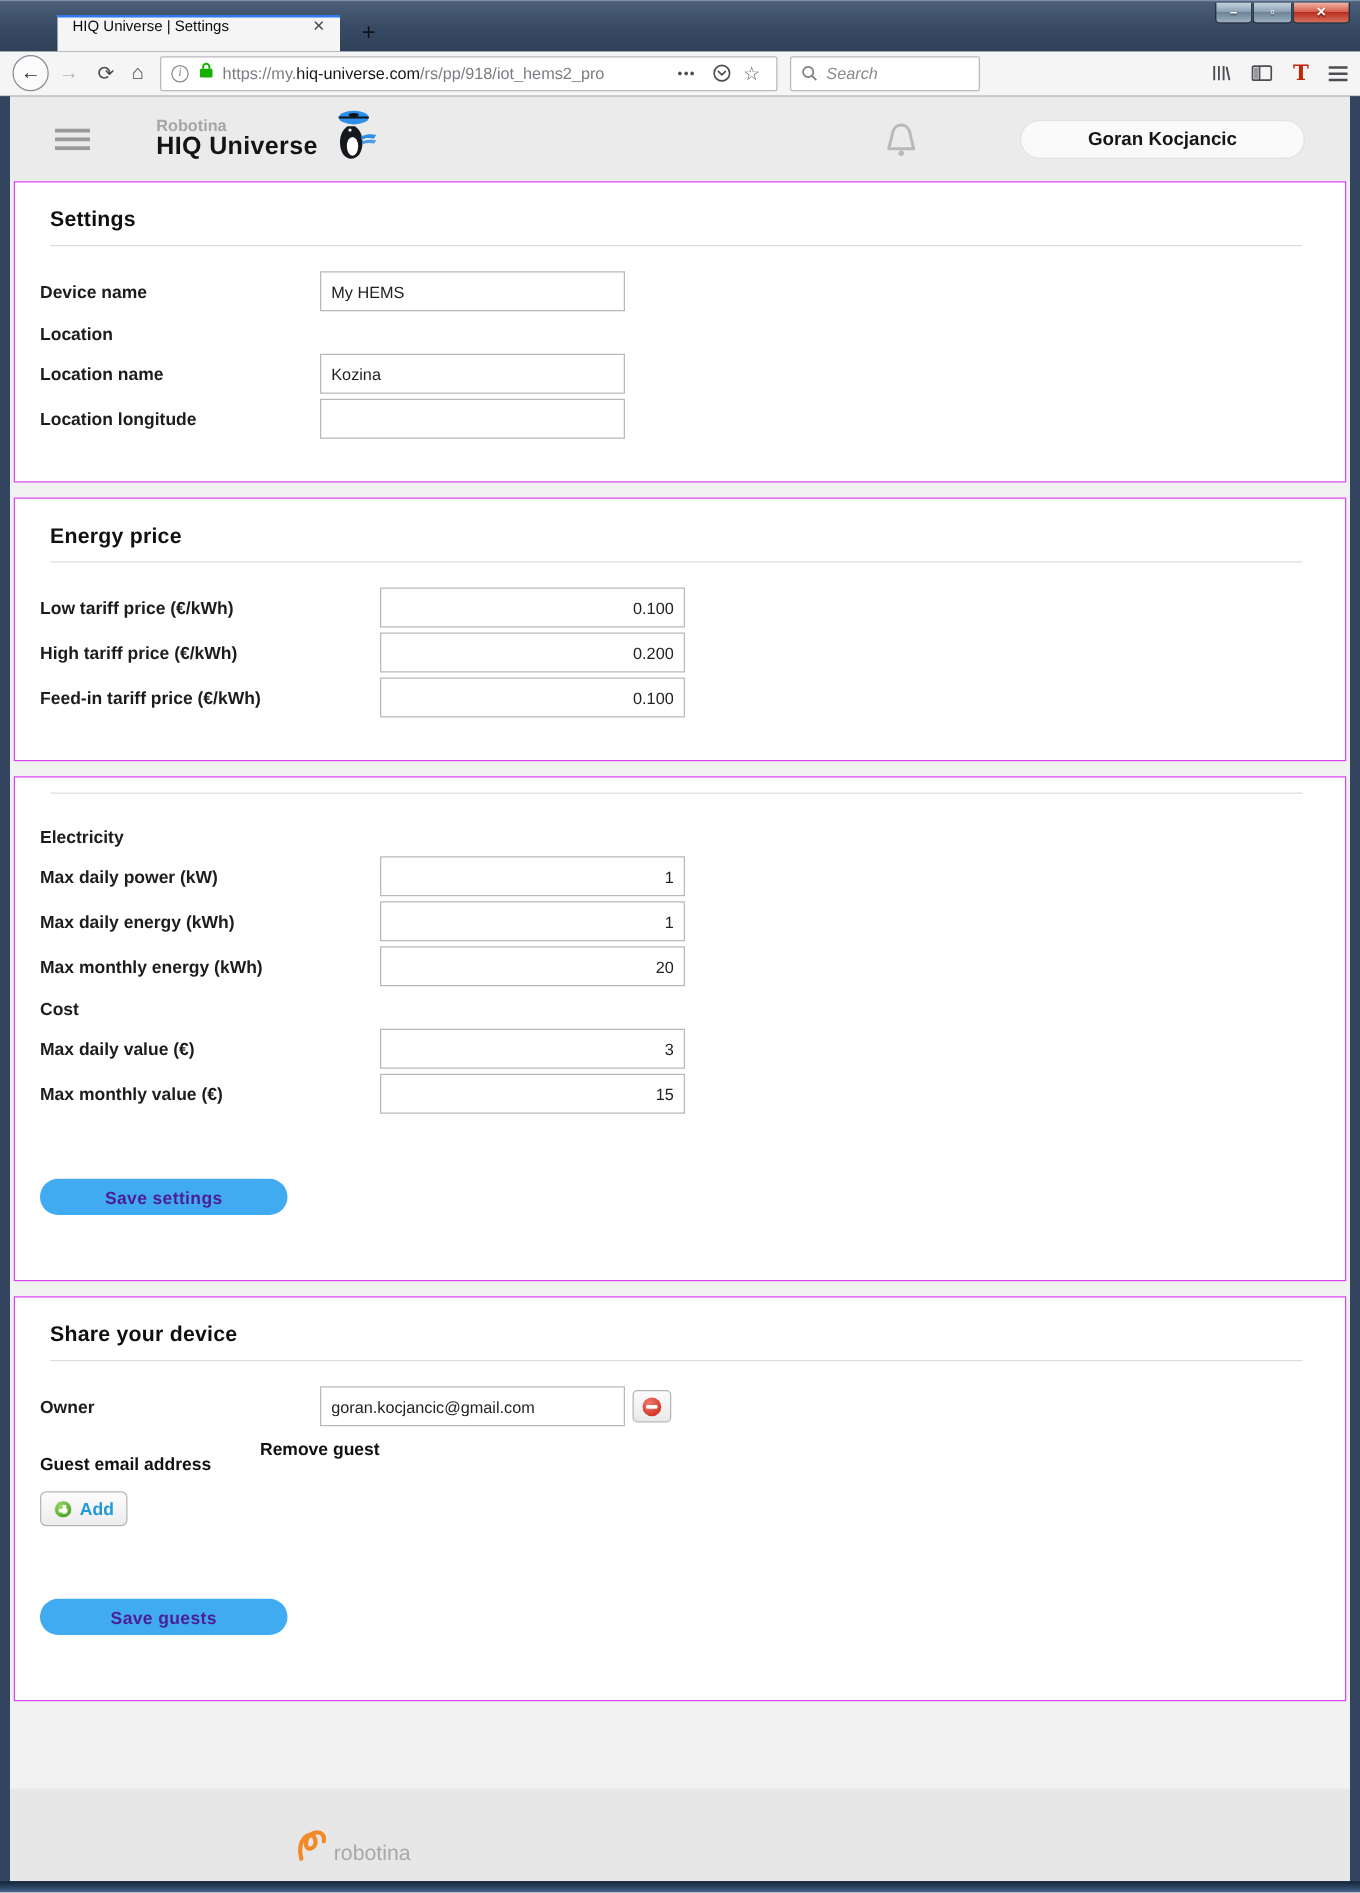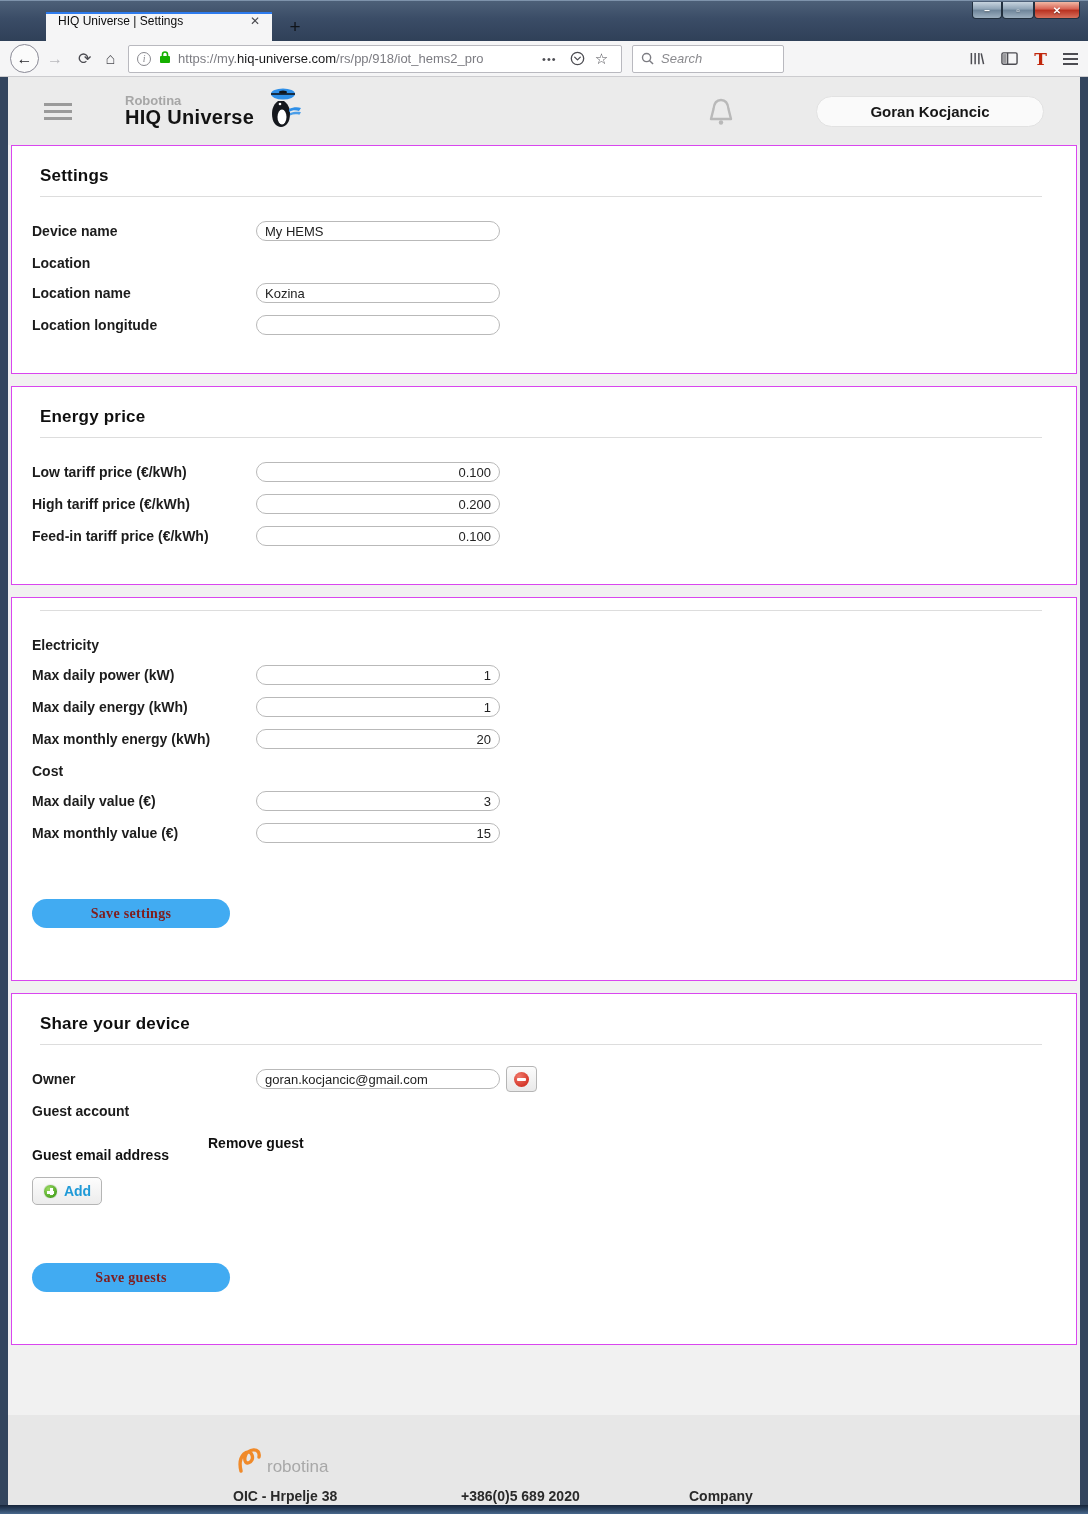--- a/index.html
+++ b/index.html
@@ -80,25 +80,25 @@
     font-size:15px; font-weight:bold; color:#161616; margin:0 36px 0 80px; cursor:pointer; }
 
   
   .card { background:#fff; border:1px solid #d946ef; margin:0 3px 12px 3px; padding:12px 28px 30px 20px; }
   .card h2 { font-size:17px; font-weight:bold; color:#0f0f0f; margin:8px 0 10px 8px; letter-spacing:.2px; }
   .card hr { border:none; border-top:1px solid #ddd; margin:0 6px 20px 8px; }
   .row { display:flex; align-items:center; margin-bottom:4px; min-height:28px; }
   .row .lbl { width:224px; font-size:14px; font-weight:bold; color:#1c1c1c; }
   .subhead { font-size:14px; font-weight:bold; color:#1c1c1c; min-height:28px;
     display:flex; align-items:center; margin-bottom:2px; }
-  .fld { width:244px; height:20px; border:1px solid #b9b9b9; border-radius:12px;
+  .fld { width:244px; height:32px; border:1px solid #b9b9b9; border-radius:0;
     font-size:13px; padding:0 8px; color:#222; font-family:"Liberation Sans",sans-serif; outline:none; }
-  .fld.num { text-align:right; }
+  .fld.num { text-align:right;margin-left:48px; }
   .btn-primary { width:198px; height:29px; border:none; border-radius:15px; background:#41abf2;
-    color:#7f1d1d; font-size:14px; font-weight:bold; font-family:Liberation Serif, serif;
+    color:#4c1d95; font-size:14px; font-weight:bold; font-family:Liberation Sans, sans-serif;
     cursor:pointer; letter-spacing:.3px; }
   .save-settings { margin:52px 0 22px 0; display:block; }
   .save-guests { margin:58px 0 22px 0; display:block; }
 
   .owner-row { display:flex; align-items:center; margin-bottom:4px; min-height:28px; }
   .btn-remove { width:31px; height:26px; margin-left:6px; border:1px solid #b5b5b5; border-radius:4px;
     background:linear-gradient(180deg,#fcfcfc,#e9e9e9); display:flex; align-items:center;
     justify-content:center; cursor:pointer; }
   .red-circle { width:15px; height:15px; border-radius:50%;
     background:radial-gradient(circle at 35% 30%,#f0796b,#d5382b 70%); position:relative; }
@@ -294,21 +294,20 @@
       <div class="card">
         <h2>Share your device</h2>
         <hr>
         <div class="owner-row">
           <span class="lbl" style="width:224px;font-size:14px;font-weight:bold;color:#1c1c1c;">Owner</span>
           <input class="fld" value="goran.kocjancic@gmail.com" style="">
           <span class="btn-remove">
               <span class="red-circle"></span>
             </span>
         </div>
-        <div class="subhead">Guest account</div>
         <div class="guest-headers">
           <span class="gh1">Guest email address</span>
           <span class="gh2">Remove guest</span>
         </div>
         <div class="btn-add">
           <span class="green-circle"></span>
           <span>Add</span>
         </div>
         <button class="btn-primary save-guests">Save guests</button>
       </div>

